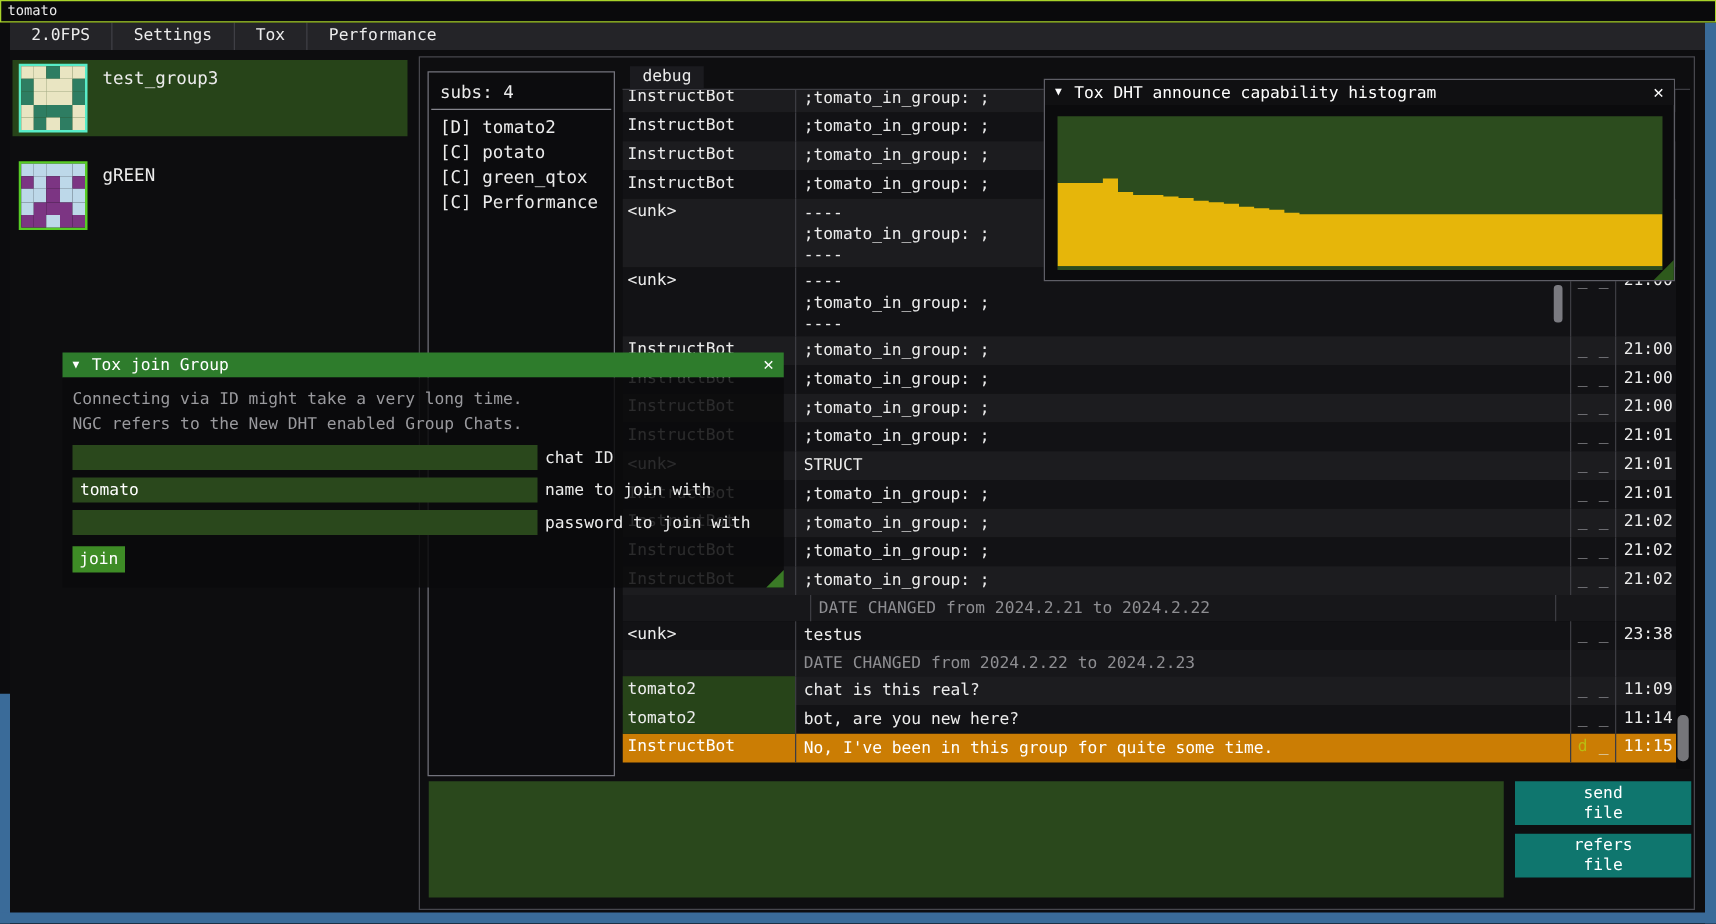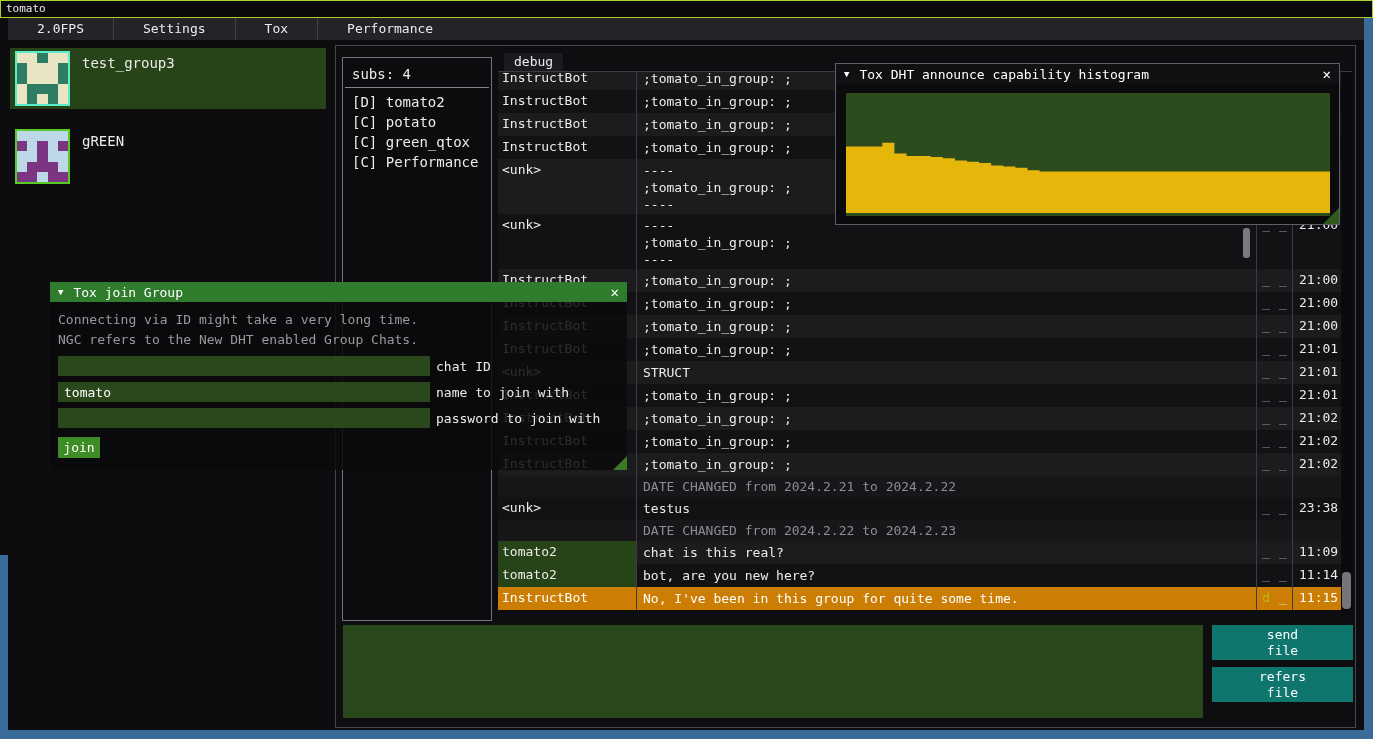--- a/index.html
+++ b/index.html
@@ -7,21 +7,21 @@
   .app{position:relative;width:1373px;height:739px;background:#0c0c0e;overflow:hidden;
        font-family:"DejaVu Sans Mono","Liberation Mono",monospace;color:#ececec;}
   
   .titlebar{position:absolute;left:0;top:0;width:1373px;height:18px;background:#0a0a0c;
             border:1px solid #a9d32a;font-size:11px;line-height:15px;padding-left:5px;z-index:20;}
   .frame-right{position:absolute;right:0;top:18px;width:9px;height:721px;background:#3a6b99;z-index:15;}
   .frame-bottom{position:absolute;left:0;top:730px;width:1373px;height:9px;background:#3a6b99;z-index:15;}
   .frame-left{position:absolute;left:0;top:555px;width:8px;height:184px;background:#3a6b99;z-index:1;}
   .menubar{position:absolute;left:8px;top:18px;width:1356px;height:22px;background:#242428;
            display:flex;align-items:stretch;font-size:13px;z-index:5;}
-  .menu-item{padding:0 29px;line-height:22px;}
+  .menu-item{padding:0 17px;line-height:22px;}
   .menu-sep{width:1px;background:#3f3f45;}
   .content{position:absolute;left:8px;top:40px;width:1356px;height:690px;background:#0d0d0f;z-index:2;}
   
   .group-row{position:absolute;left:2px;width:316px;height:61px;}
   .group-row.selected{background:#274419;}
   .avatar{position:absolute;left:5px;top:3px;width:55px;height:55px;border:2px solid #fff;
           display:grid;grid-template-columns:repeat(5,1fr);grid-template-rows:repeat(5,1fr);}
   .group-name{position:absolute;left:72px;top:7px;font-size:14px;}
   
   .panel{position:absolute;left:327px;top:5px;width:1021px;height:683px;border:1px solid #47474d;background:#0e0e10;}
@@ -333,21 +333,21 @@
               <div class="cell name">InstructBot</div>
               <div class="cell msg">
                 <div class="msg-line">;tomato_in_group: ;</div>
               </div>
               <div class="cell flags">
                 <span class="flag">_</span>
                 <span class="flag">_</span>
               </div>
               <div class="cell time">21:02</div>
             </div>
-            <div class="log-row sep" style="height: 21px;">
+            <div class="log-row sep" style="height: 21px; gap: 12px;">
               <div class="cell name"></div>
               <div class="cell msg">DATE CHANGED from 2024.2.21 to 2024.2.22</div>
               <div class="cell flags"></div>
               <div class="cell time"></div>
             </div>
             <div class="log-row dark" style="height: 23px;">
               <div class="cell name">&lt;unk&gt;</div>
               <div class="cell msg">
                 <div class="msg-line">testus</div>
               </div>

